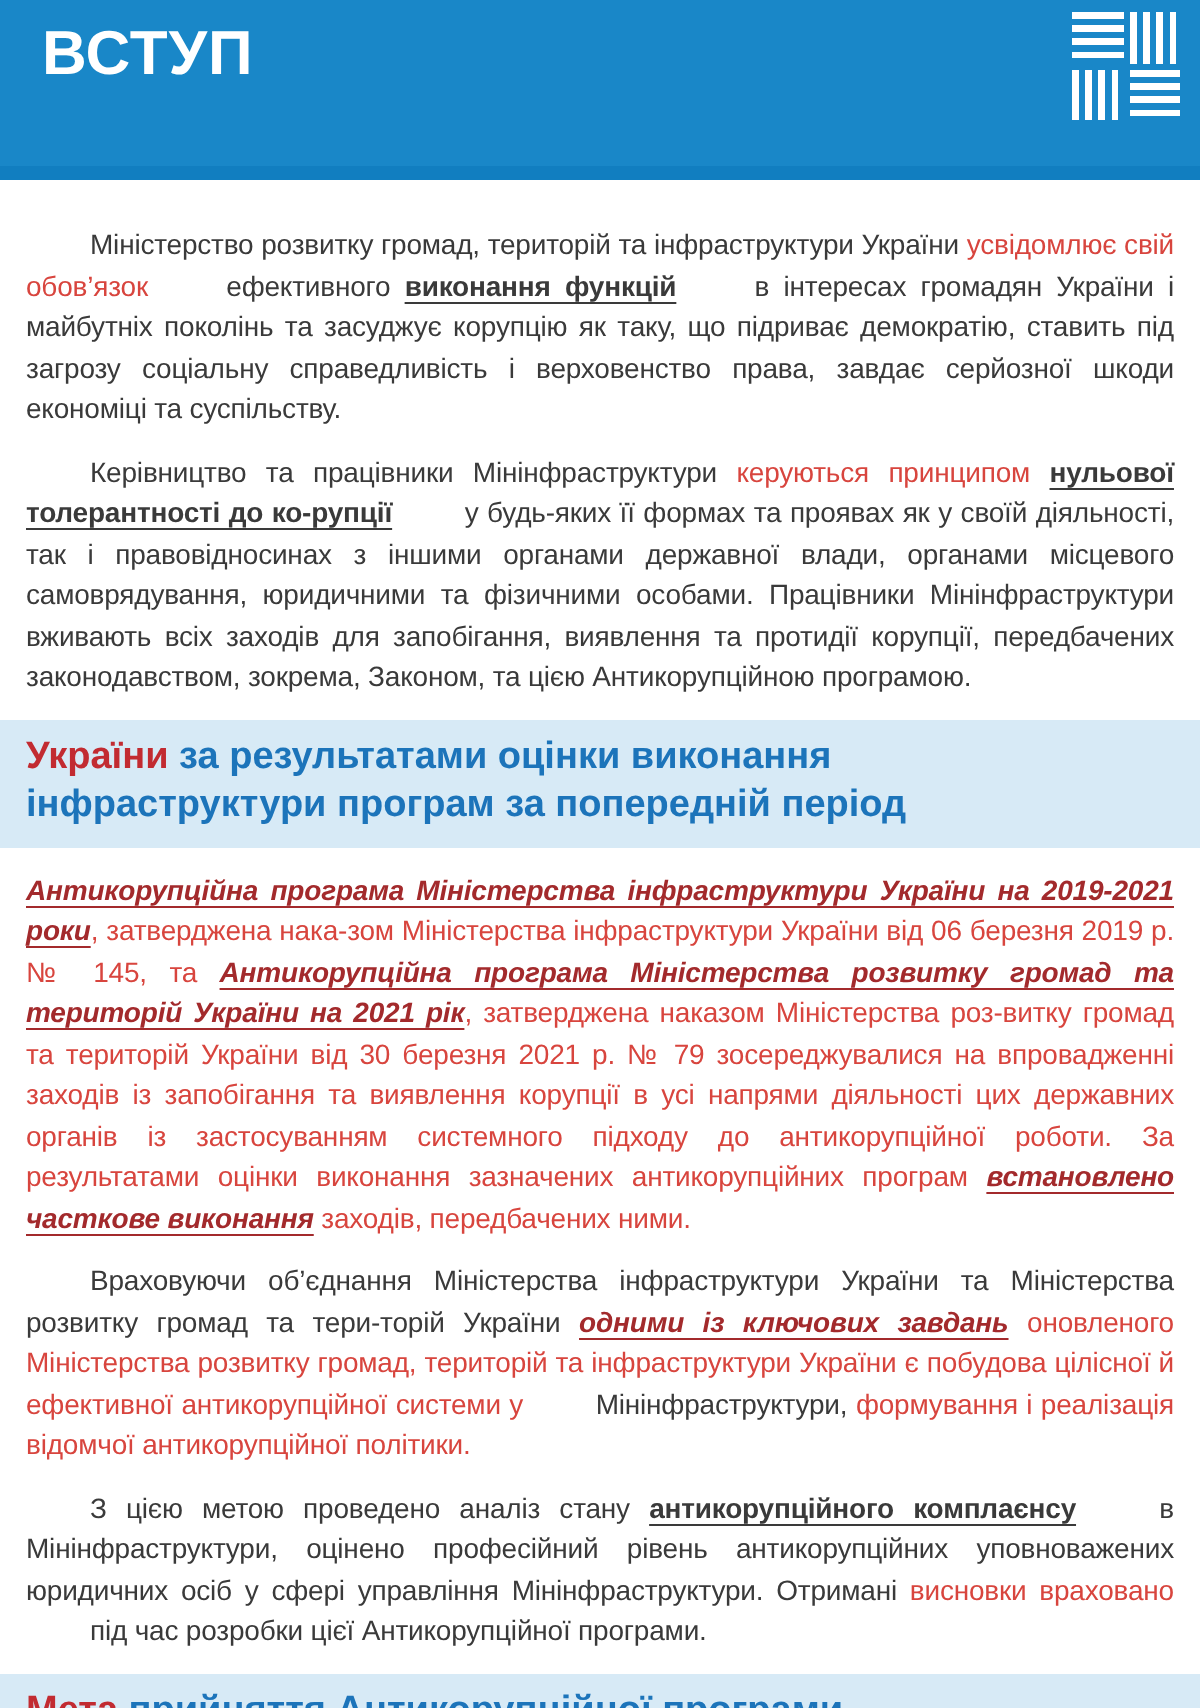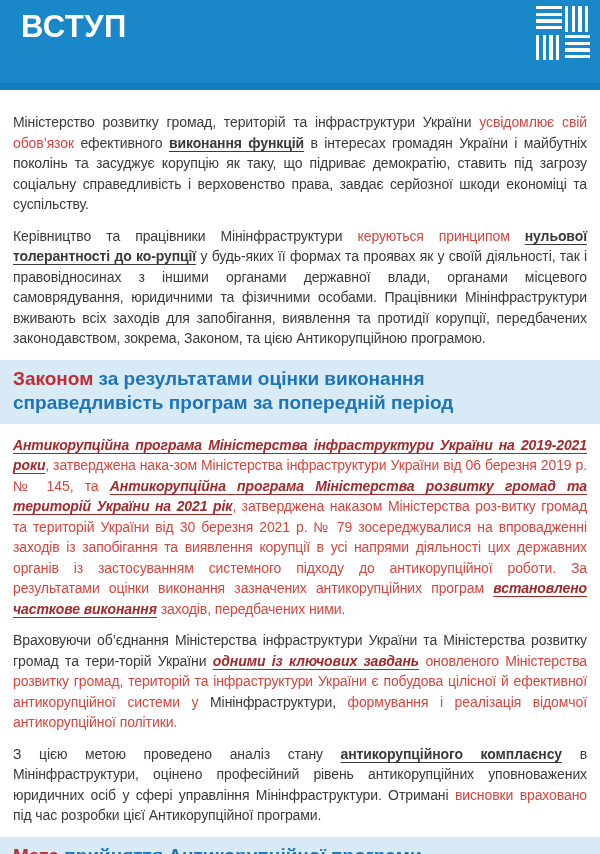--- a/index.html
+++ b/index.html
@@ -54,21 +54,21 @@
   h2.heading{
     margin:9px -13px 11px -13px;
     padding:7px 30px 9px 13px;
     background:var(--band-bg,#d7eaf6);
     font-size:19px;
     line-height:24px;
     font-weight:700;
     color:var(--heading-blue,#1c74ba);
   }
   
-  .run.plain{color:var(--text-color,#3a3a3a);}
+  .run.plain{color:var(--text-color,#3a3a3a);margin-left:32px;}
   .run.red{color:var(--red,#d8453e);}
   .run.em{
     color:var(--text-color,#3a3a3a);
     font-weight:700;
     text-decoration:underline;
     text-underline-offset:2.5px;
   }
   .run.em-red{
     color:var(--dark-red,#a32a2c);
     font-weight:700;font-style:italic;
@@ -87,19 +87,19 @@
     <div class="logo">
       <div class="q h"></div>
       <div class="q v"></div>
       <div class="q v"></div>
       <div class="q h"></div>
     </div>
   </header>
   <main>
       <p class="paragraph"><span class="run plain">Міністерство розвитку громад, територій та інфраструктури України </span><span class="run red">усвідомлює свій обов’язок</span><span class="run plain"> ефективного </span><span class="run em">виконання функцій</span><span class="run plain"> в інтересах громадян України і майбутніх поколінь та засуджує корупцію як таку, що підриває демократію, ставить під загрозу соціальну справедливість і верховенство права, завдає серйозної шкоди економіці та суспільству.</span></p>
       <p class="paragraph"><span class="run plain">Керівництво та працівники Мінінфраструктури </span><span class="run red">керуються принципом </span><span class="run em">нульової толерантності до ко-рупції</span><span class="run plain"> у будь-яких її формах та проявах як у своїй діяльності, так і правовідносинах з іншими органами державної влади, органами місцевого самоврядування, юридичними та фізичними особами. Працівники Мінінфраструктури вживають всіх заходів для запобігання, виявлення та протидії корупції, передбачених законодавством, зокрема, Законом, та цією Антикорупційною програмою.</span></p>
-      <h2 class="heading"><span class="run h-red">Законом</span><span class="run h-blue"> за результатами оцінки виконання справедливість програм за попередній період</span></h2>
+      <h2 class="heading"><span class="run h-red">України</span><span class="run h-blue"> за результатами оцінки виконання інфраструктури програм за попередній період</span></h2>
       <p class="paragraph"><span class="run em-red">Антикорупційна програма Міністерства інфраструктури України на 2019-2021 роки</span><span class="run red">, затверджена нака-зом Міністерства інфраструктури України від 06 березня 2019 р. № 145, та </span><span class="run em-red">Антикорупційна програма Міністерства розвитку громад та територій України на 2021 рік</span><span class="run red">, затверджена наказом Міністерства роз-витку громад та територій України від 30 березня 2021 р. № 79 зосереджувалися на впровадженні заходів із запобігання та виявлення корупції в усі напрями діяльності цих державних органів із застосуванням системного підходу до антикорупційної роботи. За результатами оцінки виконання зазначених антикорупційних програм </span><span class="run em-red">встановлено часткове виконання</span><span class="run red"> заходів, передбачених ними.</span></p>
       <p class="paragraph"><span class="run plain">Враховуючи об’єднання Міністерства інфраструктури України та Міністерства розвитку громад та тери-торій України </span><span class="run em-red">одними із ключових завдань</span><span class="run red"> оновленого Міністерства розвитку громад, територій та інфраструктури України є побудова цілісної й ефективної антикорупційної системи у </span><span class="run plain">Мінінфраструктури, </span><span class="run red">формування і реалізація відомчої антикорупційної політики.</span></p>
       <p class="paragraph"><span class="run plain">З цією метою проведено аналіз стану </span><span class="run em">антикорупційного комплаєнсу</span><span class="run plain"> в Мінінфраструктури, оцінено професійний рівень антикорупційних уповноважених юридичних осіб у сфері управління Мінінфраструктури. Отримані </span><span class="run red">висновки враховано</span><span class="run plain"> під час розробки цієї Антикорупційної програми.</span></p>
       <h2 class="heading"><span class="run h-red">Мета</span><span class="run h-blue"> прийняття Антикорупційної програми</span></h2>
     </main>
 </div>
 
 </body></html>

